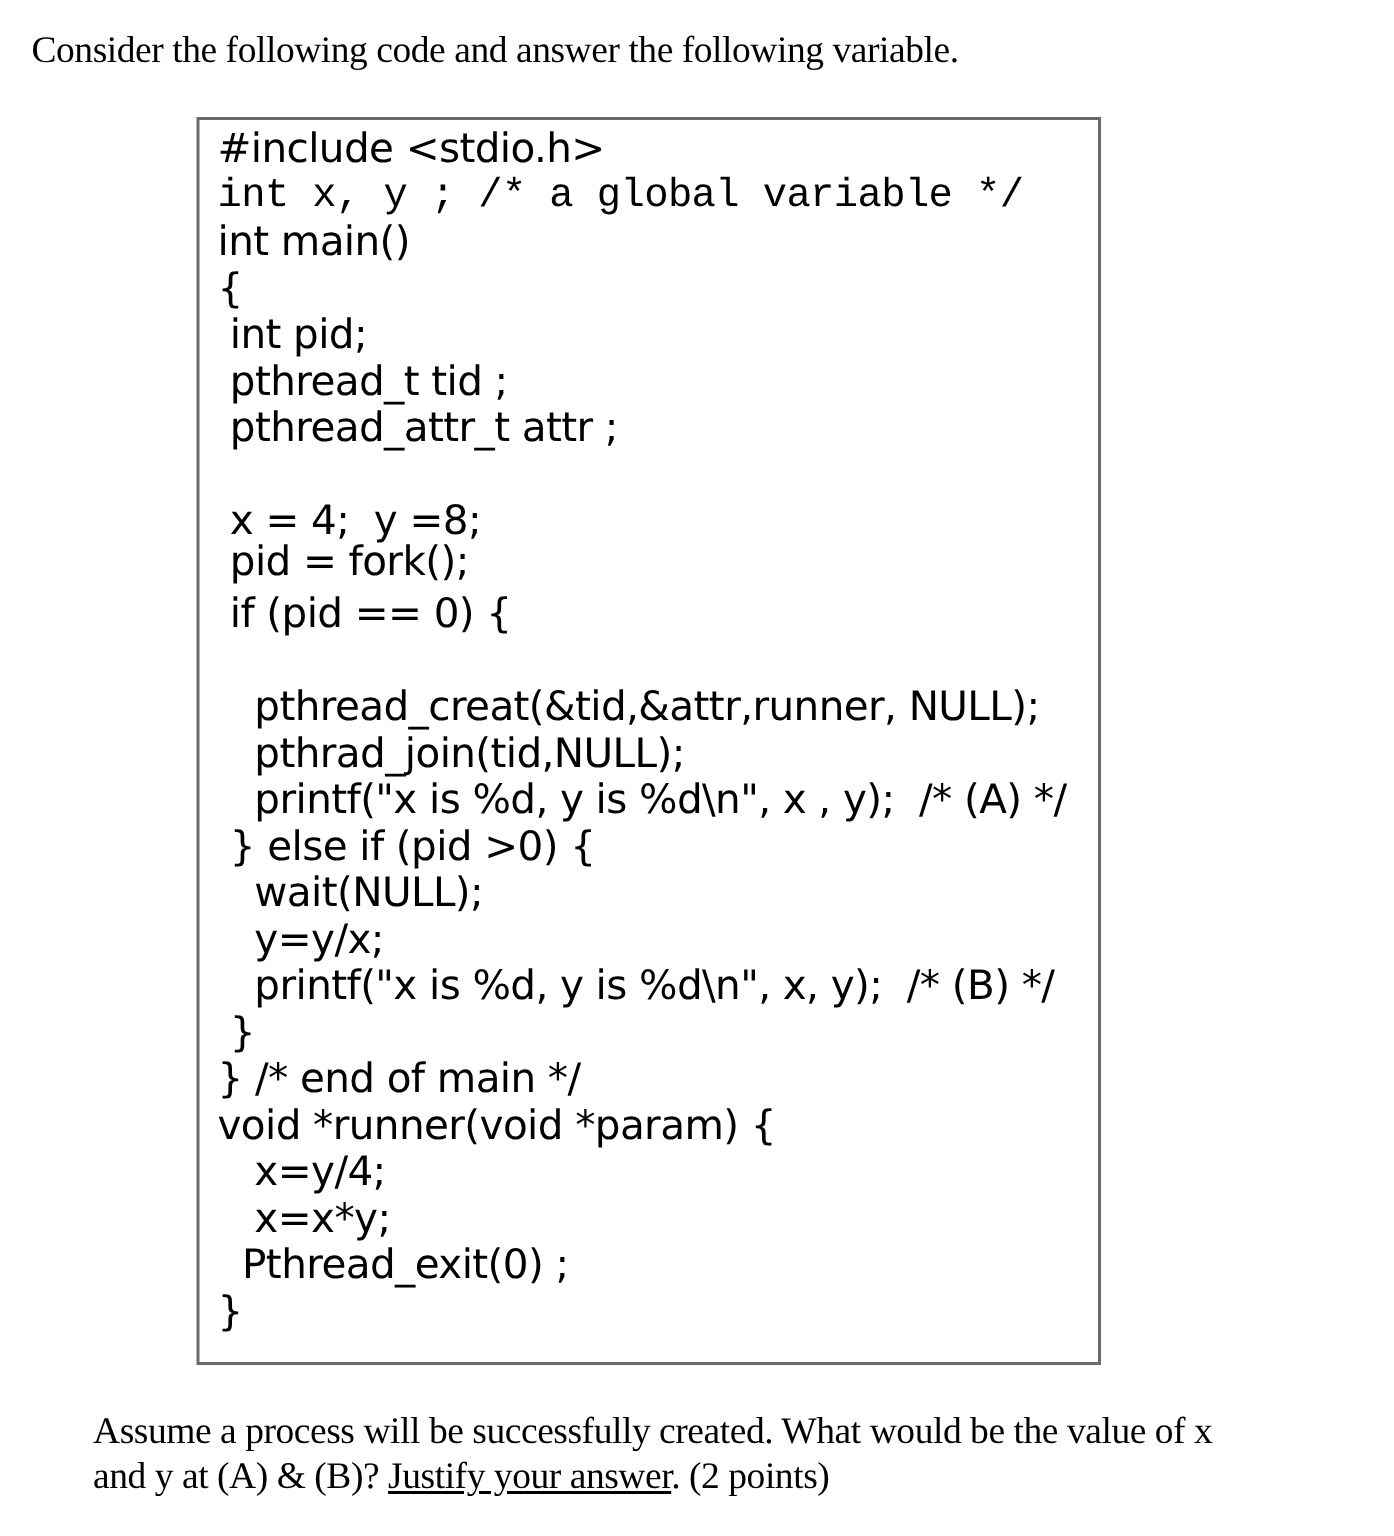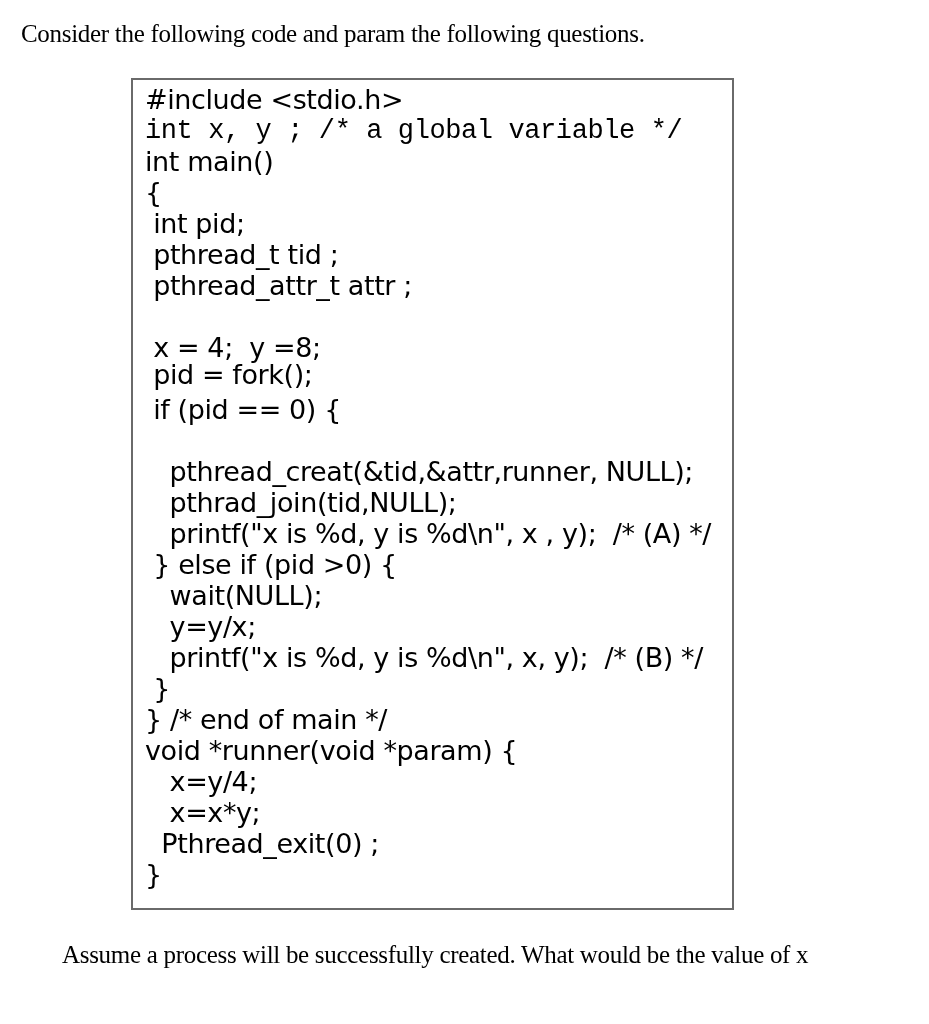--- a/index.html
+++ b/index.html
@@ -56,21 +56,21 @@
     display: block;
     white-space: nowrap;
   }
   .underline {
     text-decoration: underline;
   }
 </style>
 </head>
 <body>
 
-<div class="intro">Consider the following code and param the following questions.</div>
+<div class="intro">Consider the following code and answer the following variable.</div>
 
 <div class="code-box">
   <div class="code-line" style="top:5px;">#include &lt;stdio.h&gt;</div>
   <div class="code-line" style="top:36px;font-family:Liberation Mono, monospace;">int x, y ; /* a global variable */</div>
   <div class="code-line" style="top:67px;">int main()</div>
   <div class="code-line" style="top:98px;">{</div>
   <div class="code-line" style="top:129px;"> int pid;</div>
   <div class="code-line" style="top:160px;"> pthread_t tid ;</div>
   <div class="code-line" style="top:191px;"> pthread_attr_t attr ;</div>
   <div class="code-line" style="top:222px;"></div>
@@ -88,13 +88,14 @@
   <div class="code-line" style="top:625px;">} /* end of main */</div>
   <div class="code-line" style="top:656px;">void *runner(void *param) {</div>
   <div class="code-line" style="top:687px;">   x=y/4;</div>
   <div class="code-line" style="top:718px;">   x=x*y;</div>
   <div class="code-line" style="top:749px;">  Pthread_exit(0) ;</div>
   <div class="code-line" style="top:780px;">}</div>
 </div>
 
 <div class="question">
   <span class="line">Assume a process will be successfully created. What would be the value of x</span>
+  <span class="line"><span>and y at (A) &amp; (B)? </span><span class="underline">Justify your answer</span><span>.  (2 points)</span></span>
 </div>
 
 </body></html>

